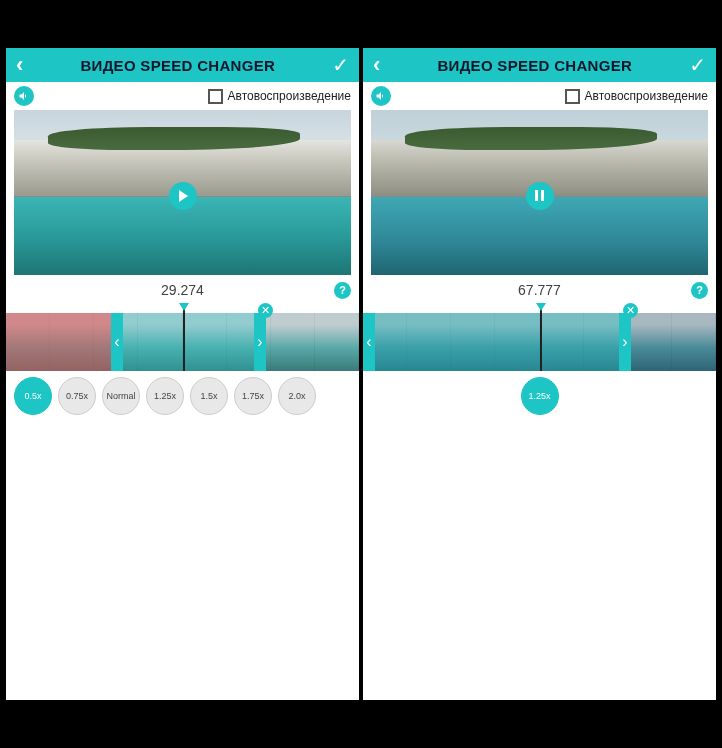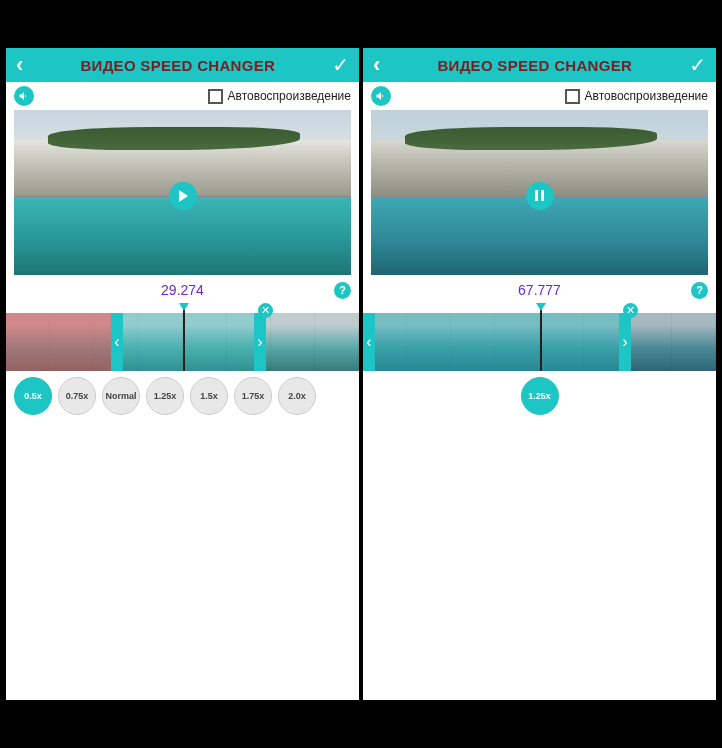--- a/index.html
+++ b/index.html
@@ -29,21 +29,21 @@
     }
     .header .back-btn {
       color: #fff;
       font-size: 22px;
       font-weight: bold;
       line-height: 1;
       cursor: pointer;
     }
     .header .title {
       flex: 1;
-      color: #7f1d1d;
+      color: #0f172a;
       font-size: 15px;
       font-weight: bold;
       text-align: center;
       letter-spacing: 0.3px;
     }
     .header .confirm {
       color: #fff;
       font-size: 20px;
       cursor: pointer;
     }
@@ -126,21 +126,21 @@
     .pause-bars { display:flex; gap:3px; }
     .pause-bars span { width:3px; height:11px; background:#fff; }
     .timecode-row {
       position: relative;
       height: 22px;
       display: flex;
       align-items: center;
       justify-content: center;
       margin-top: 4px;
     }
-    .timecode { font-size: 14px; color: #6d28d9; font-weight: 500; }
+    .timecode { font-size: 14px; color: #404040; font-weight: 500; }
     .help-btn {
       position: absolute;
       right: 8px;
       width: 17px; height: 17px;
       background: #1dc5c5;
       border-radius: 50%;
       color: #fff;
       font-size: 11px;
       font-weight: bold;
       display: flex; align-items: center; justify-content: center;
@@ -213,21 +213,20 @@
     }
     .speed-row.center { justify-content:center; padding:0; }
     .speed-chip {
       width:38px; height:38px;
       border-radius:50%;
       background:#e8e8e8;
       border:1px solid #ccc;
       display:flex; align-items:center; justify-content:center;
       font-size:9px; color:#444;
       cursor:pointer;
-      font-weight:bold;
     }
     .speed-chip.active {
       background:#1dc5c5;
       color:#fff;
       border-color:#1dc5c5;
     }
   </style>
 </head>
 <body>
 

